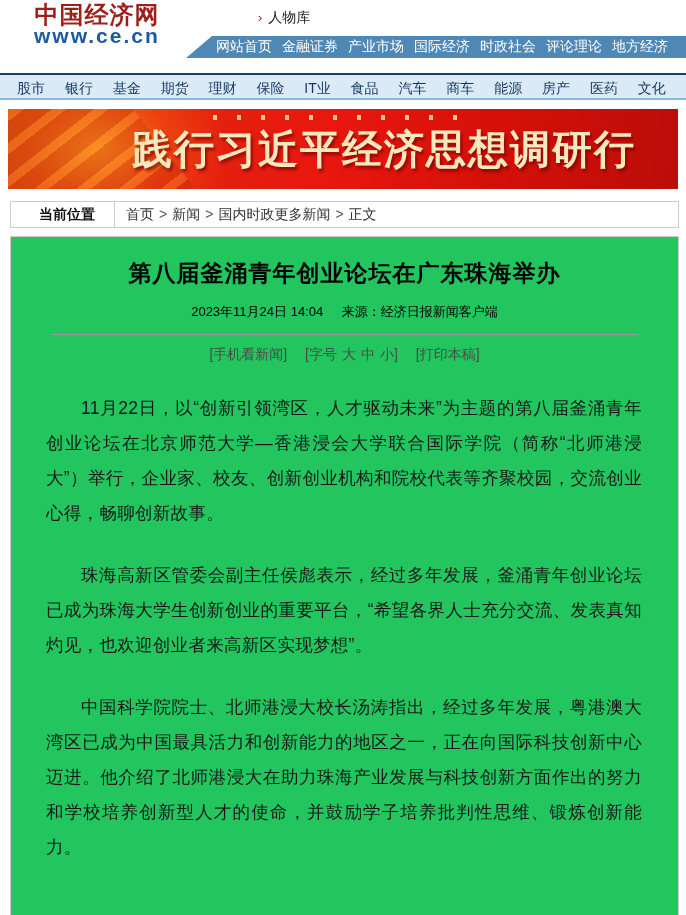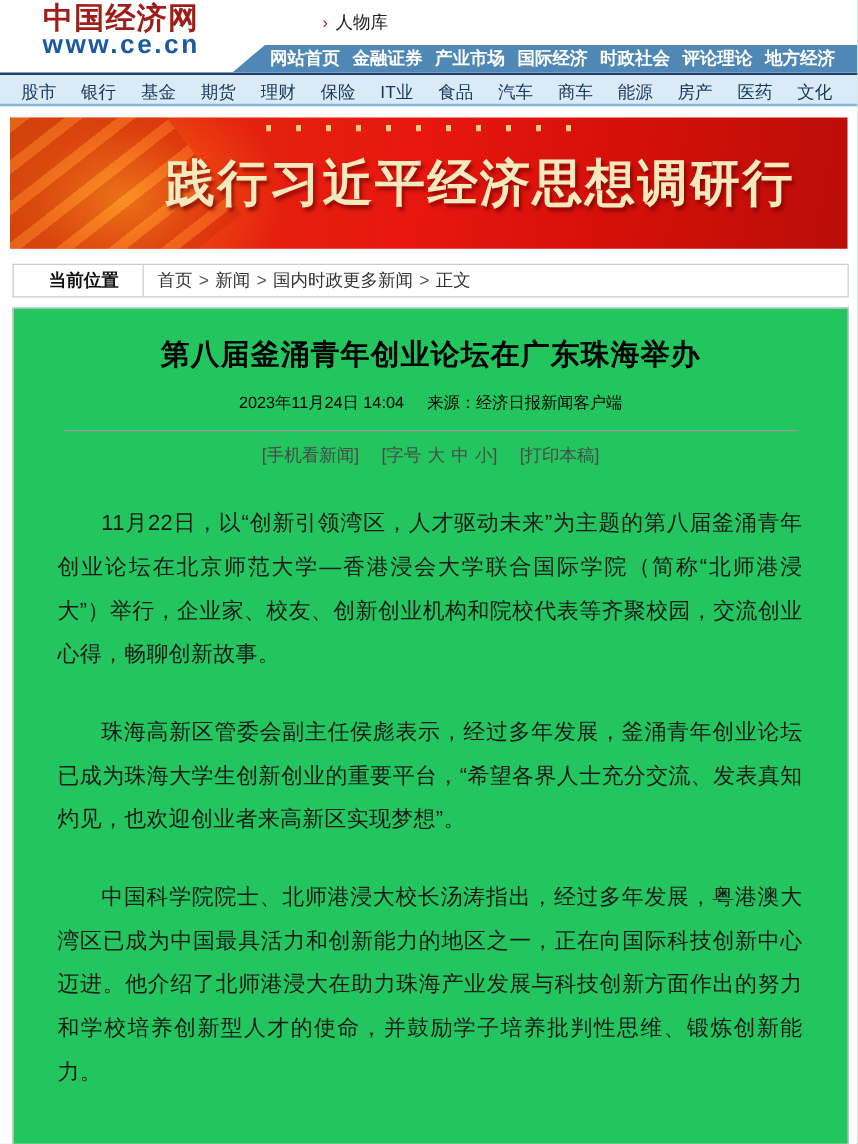--- a/index.html
+++ b/index.html
@@ -1,42 +1,42 @@
 <!DOCTYPE html>
 <html lang="zh"><head>
 <meta charset="utf-8">
 <style>
   * { box-sizing: border-box; margin: 0; padding: 0; }
   html, body { width: 686px; height: 915px; overflow: hidden; background: #fff;
     font-family: "Liberation Sans", "DejaVu Sans", sans-serif; }
   .page { position: relative; width: 686px; height: 915px; }
 
   
-  .site-header { position: relative; height: 58px; }
+  .site-header { position: relative; height: 73px; }
   .logo { position: absolute; left: 34px; top: 3px; text-align: center; cursor: pointer; }
   .logo-cn { font-size: 24px; font-weight: bold; color: #9e1f1a; letter-spacing: 1px;
     font-family: "Liberation Serif", serif; line-height: 24px; }
   .logo-url { font-size: 21px; font-weight: bold; color: #1b5aa0; letter-spacing: 2px; line-height: 16px; margin-top: 1px; text-align: right; }
   .people { position: absolute; left: 258px; top: 9px; font-size: 14px; color: #222; text-decoration: none; cursor: pointer; }
   .people .arrow { color: #9e1f1a; margin-right: 6px; font-size: 13px; }
 
   .nav-primary { position: absolute; top: 36px; left: 186px; width: 500px; height: 22px;
     background: #4f87b5; clip-path: polygon(26px 0, 100% 0, 100% 100%, 0 100%);
     display: flex; align-items: center; padding-left: 30px; overflow: hidden; }
-  .nav-primary a { flex: none; color: #fff; font-weight: bold; font-size: 14px;
+  .nav-primary a { flex: none; color: #fff; font-weight: normal; font-size: 14px;
     text-decoration: none; margin-right: 10px; width: 56px; text-align: center; cursor: pointer; }
 
   .nav-darkline { height: 2px; background: #1d3e71; }
 
   .nav-sub { height: 25px; background: #daebf7; border-bottom: 2px solid #86b7dd;
     display: flex; align-items: flex-end; justify-content: space-between; padding: 0 20px 0 17px; }
   .nav-sub a { color: #15355e; font-size: 14px; text-decoration: none; cursor: pointer; }
 
   
-  .banner { position: relative; margin: 9px 8px 0 8px; width: 670px; height: 105px; overflow: hidden; cursor: pointer;
+  .banner { position: relative; margin: 9px 8px 0 8px; width: 670px; height: 80px; overflow: hidden; cursor: pointer;
     background: linear-gradient(100deg, #d8480c 0%, #e2250e 22%, #e8170f 48%, #d51009 72%, #bb0d08 100%); padding-left: 24px; }
   .banner .glow { position: absolute; left: -40px; bottom: -60px; width: 260px; height: 200px;
     background: radial-gradient(closest-side, rgba(255,150,30,0.85), rgba(255,120,20,0.35) 55%, transparent); }
   .banner .film { position: absolute; left: -55px; top: -40px; width: 200px; height: 200px;
     transform: rotate(-38deg); opacity: .45;
     background: repeating-linear-gradient(to bottom, rgba(255,170,60,.55) 0 9px, rgba(160,20,5,.4) 9px 26px); }
   .banner .dots { position: absolute; left: 205px; top: 6px; width: 245px; height: 5px;
     background: repeating-linear-gradient(to right, rgba(255,215,130,.95) 0 4px, transparent 4px 24px); }
   .banner .slogan { position: relative; height: 100%; display: flex; align-items: center; justify-content: center;
     padding-left: 58px; font-family: "Liberation Serif", serif; font-weight: bold; font-size: 40px;

